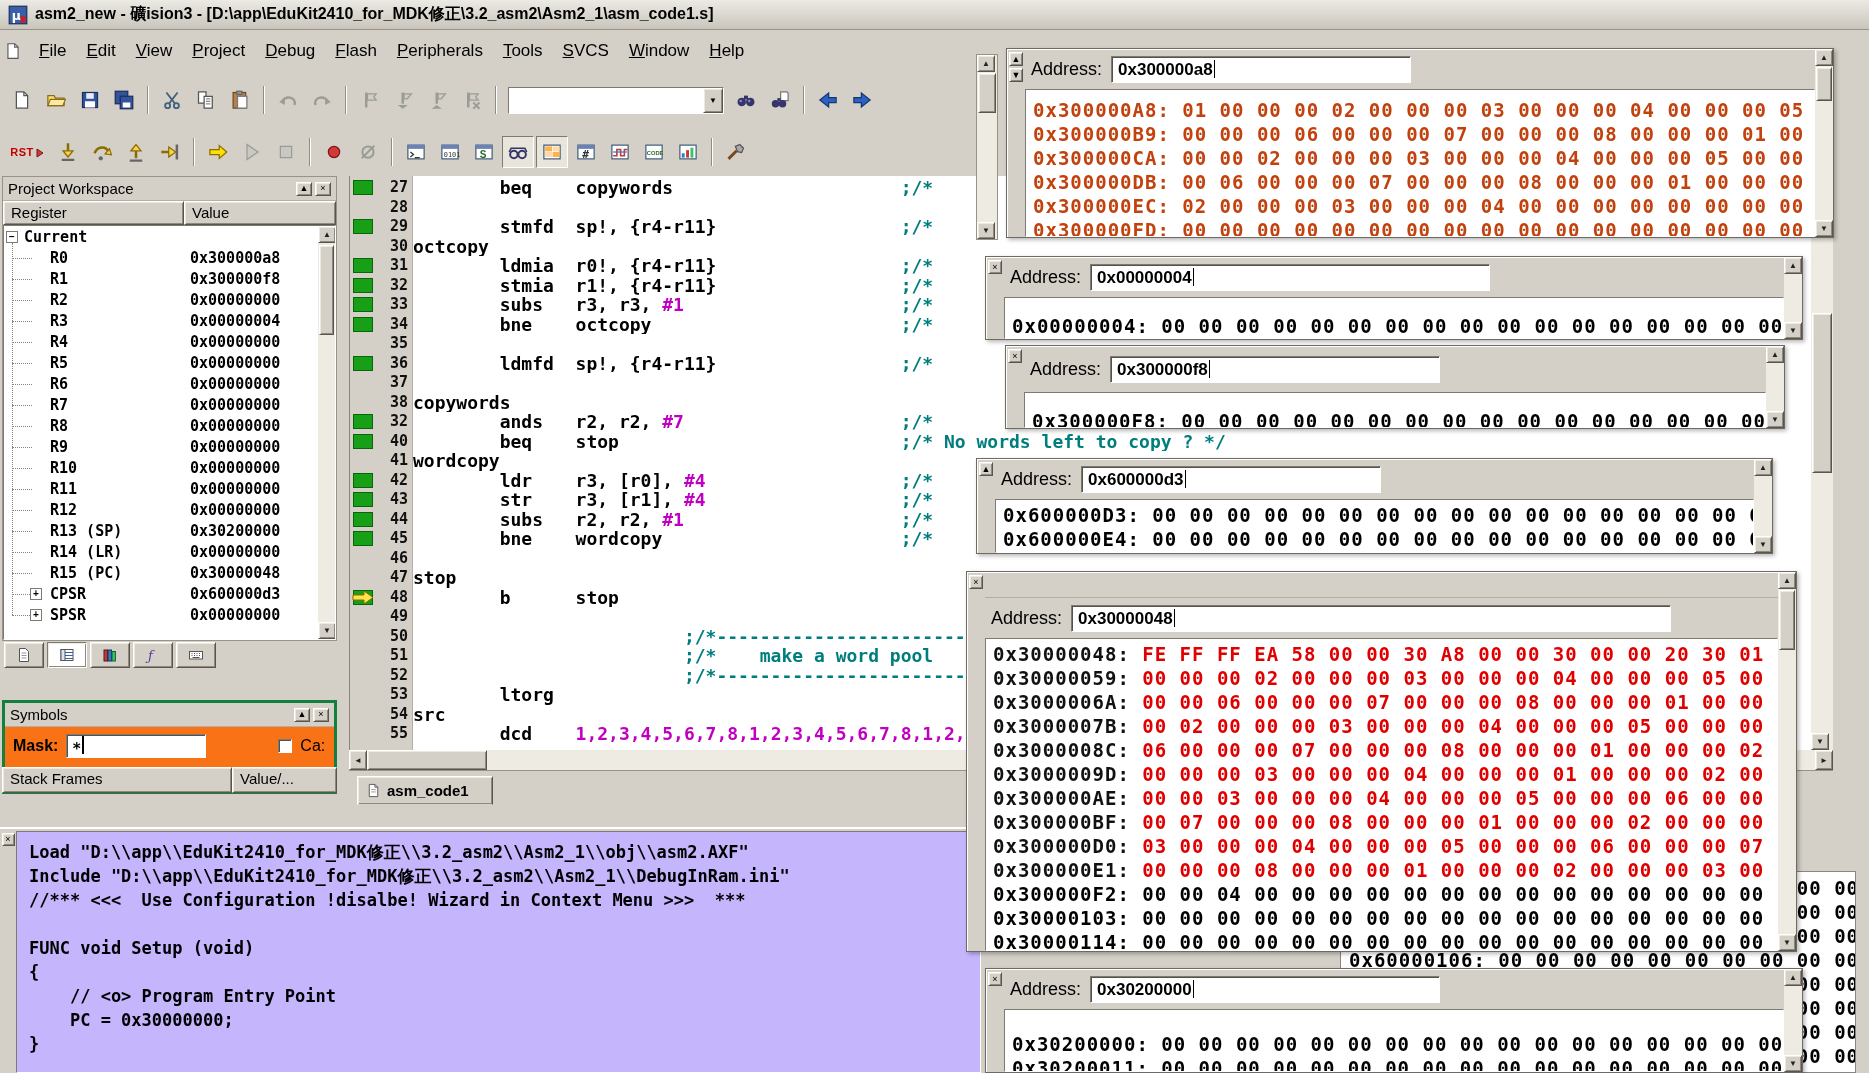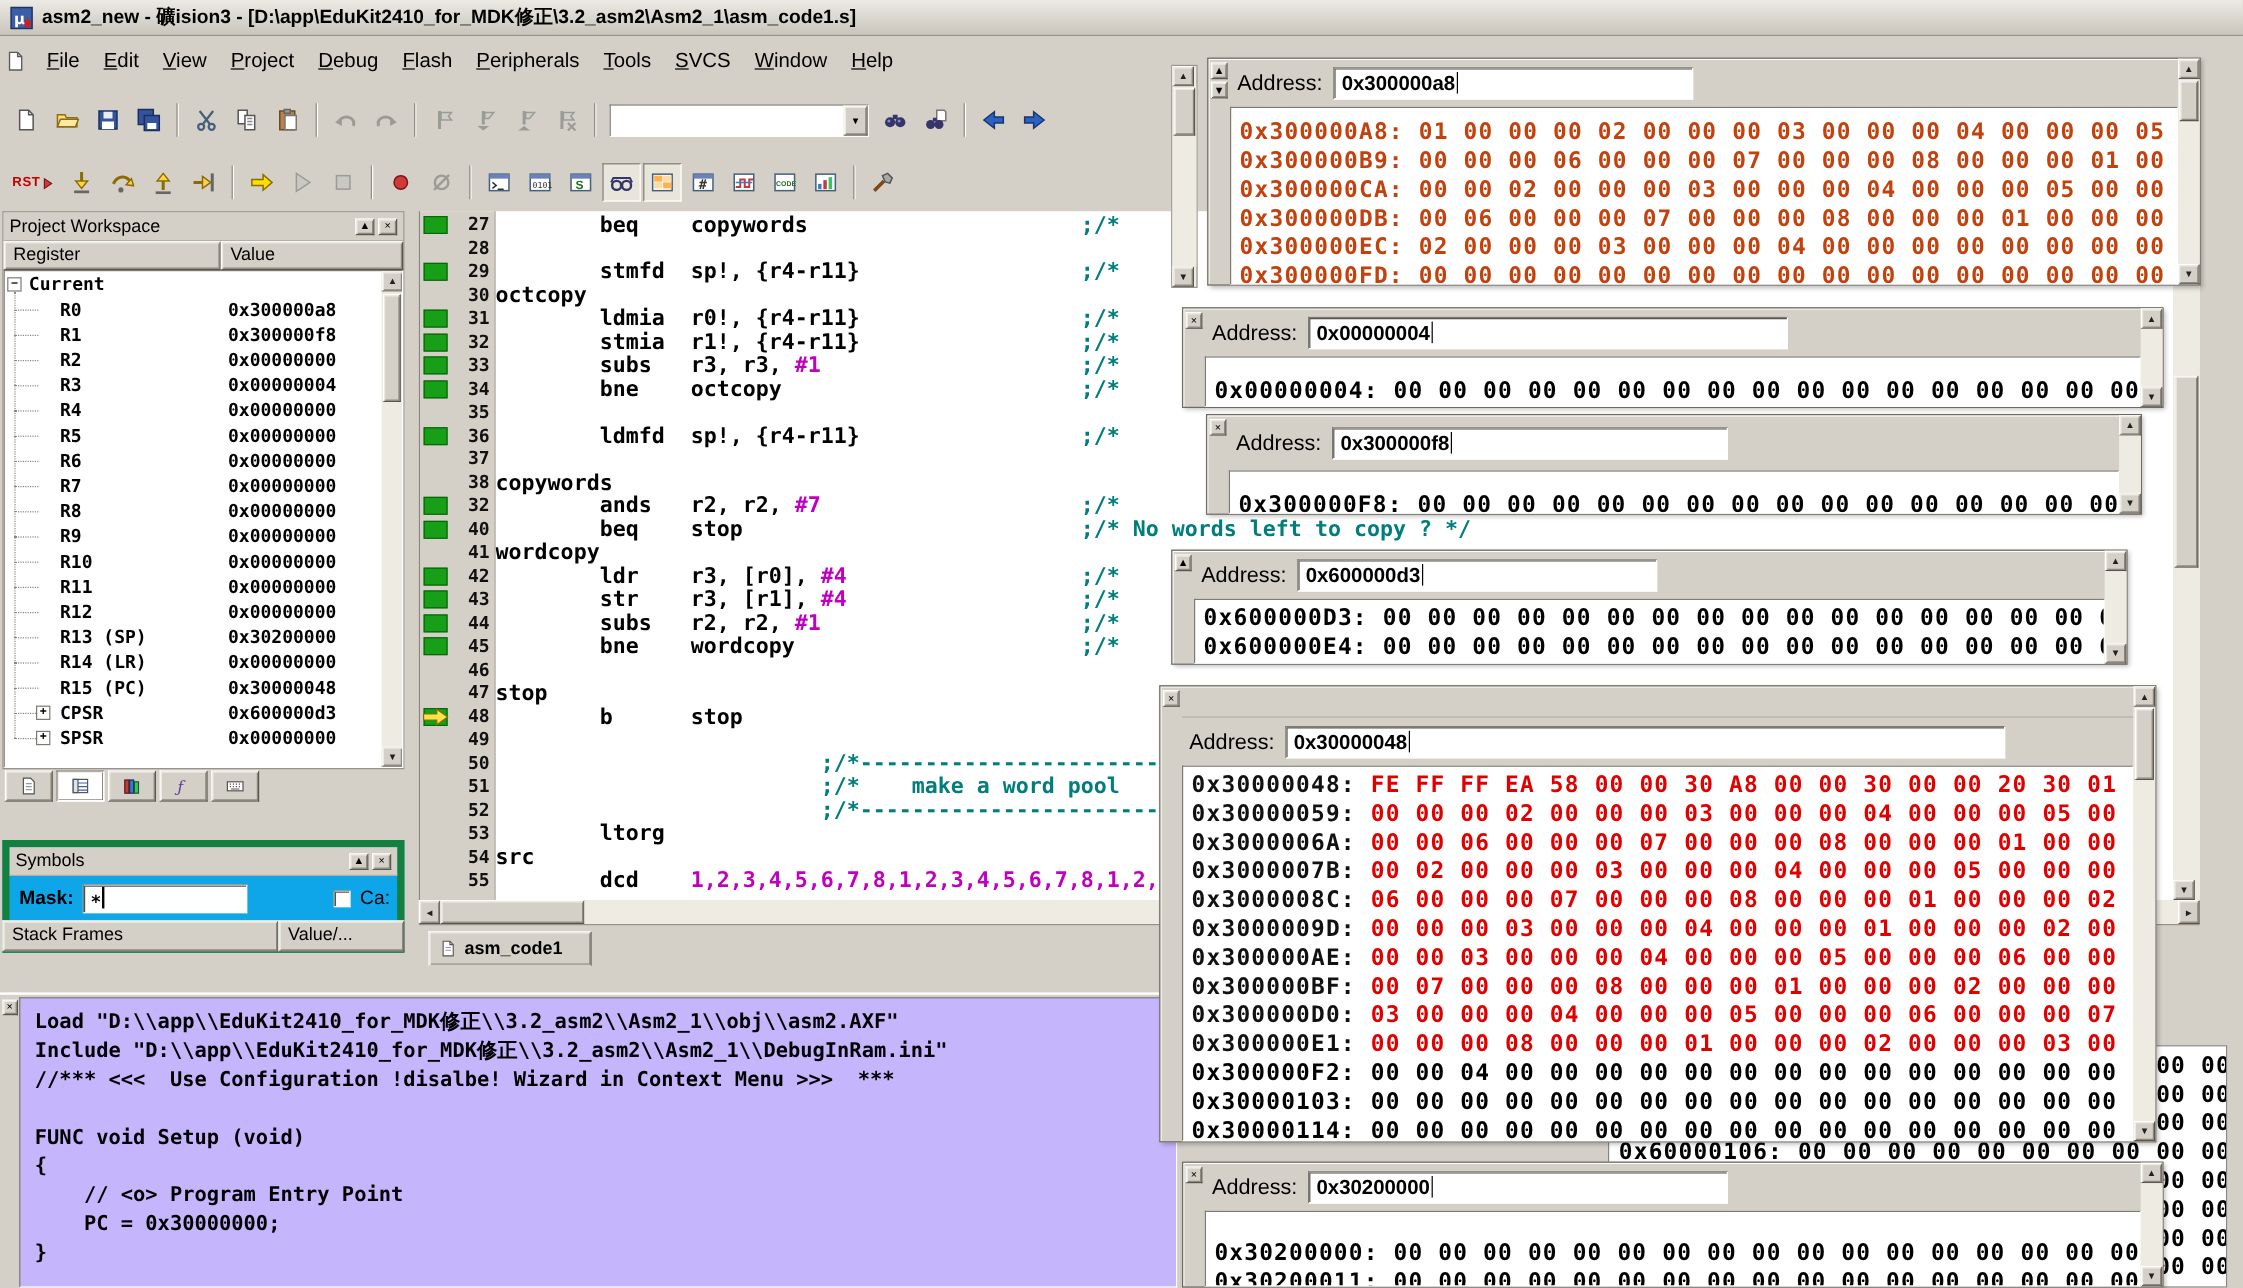--- a/index.html
+++ b/index.html
@@ -66,21 +66,21 @@
   .tree-vline { position:absolute; left:8px; top:16px; height:372px; border-left:1px dotted #8a867e; }
   .reg-scroll { position:absolute; right:0; top:0; bottom:0; width:17px; display:flex; flex-direction:column; }
   .reg-scroll .mid { flex:1; position:relative; }
 
   #wstabs { position:absolute; left:2px; top:641px; width:335px; height:31px;
     display:flex; align-items:flex-start; gap:3px; padding:1px 2px; }
   .wtab { width:40px; height:26px; display:flex; align-items:center; justify-content:center; }
   .wtab.active { background:#fff; border-color:#7d7a72 #fff #fff #7d7a72; }
 
   #symbols { position:absolute; left:2px; top:700px; width:335px; height:94px;
-    border:6px solid #15803d; background:#0ea5e9; }
+    border:3px solid #15803d; background:#f97316; }
   .mask-row { display:flex; align-items:center; gap:8px; padding:7px 6px 0 8px; font-size:16px; }
   .mask-field { width:140px; height:24px; padding:1px 5px; font:bold 15px/20px "DejaVu Sans Mono", monospace; }
   .checkbox { width:14px; height:14px; margin-left:64px; flex:none; }
   #stackhdr { position:absolute; left:2px; top:767px; width:335px; height:26px; display:flex; }
   #stackhdr .hdr-cell:first-child { width:230px; flex:none; }
   #stackhdr .hdr-cell:last-child { flex:1; }
 
   
   #editor { position:absolute; left:349px; top:176px; width:1484px; height:574px;
     background:#fff; border-left:1px solid #8a867e; }

